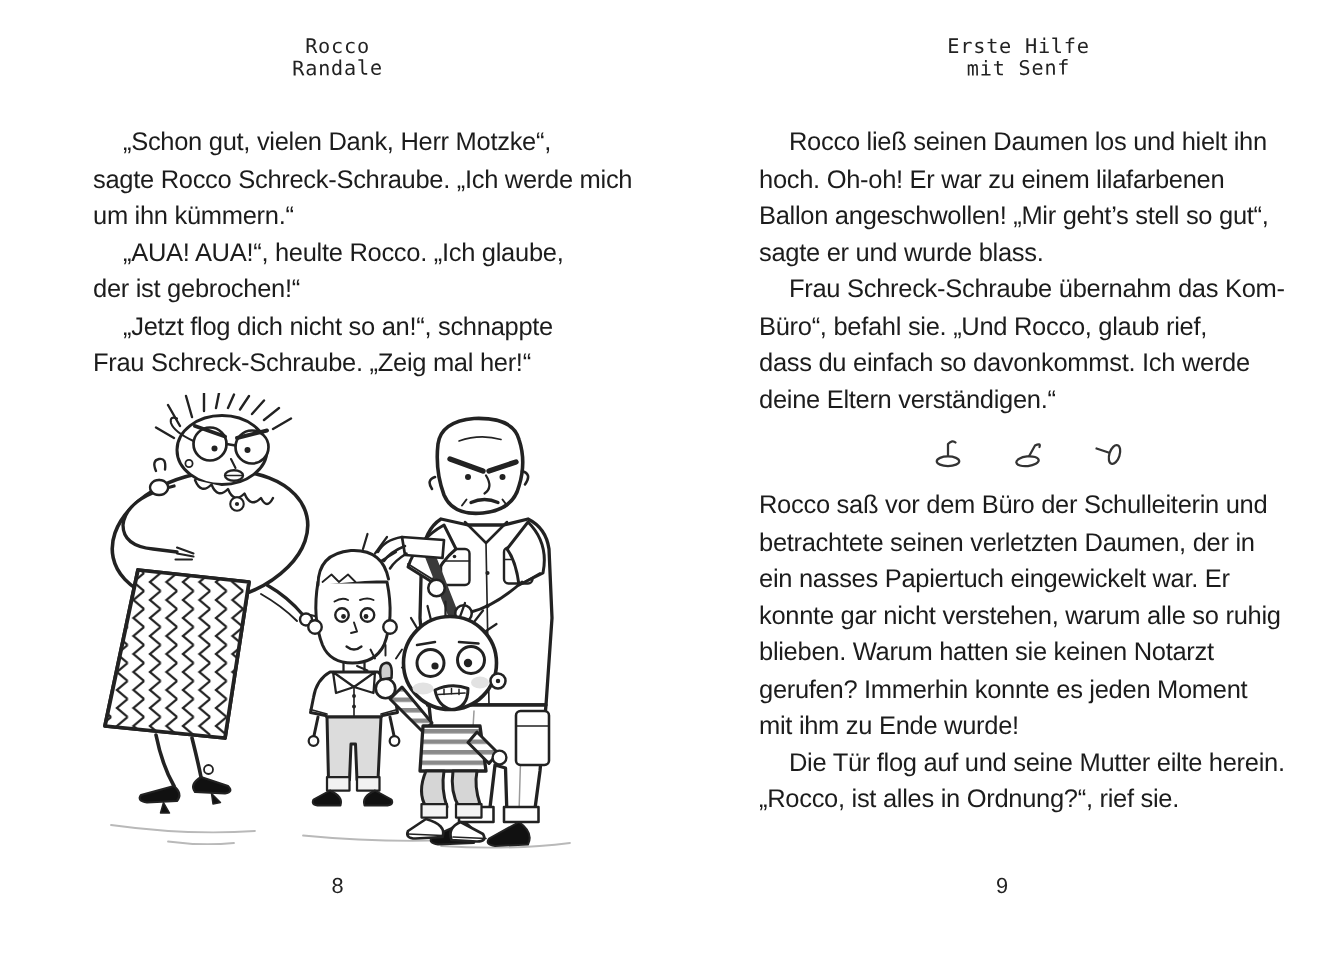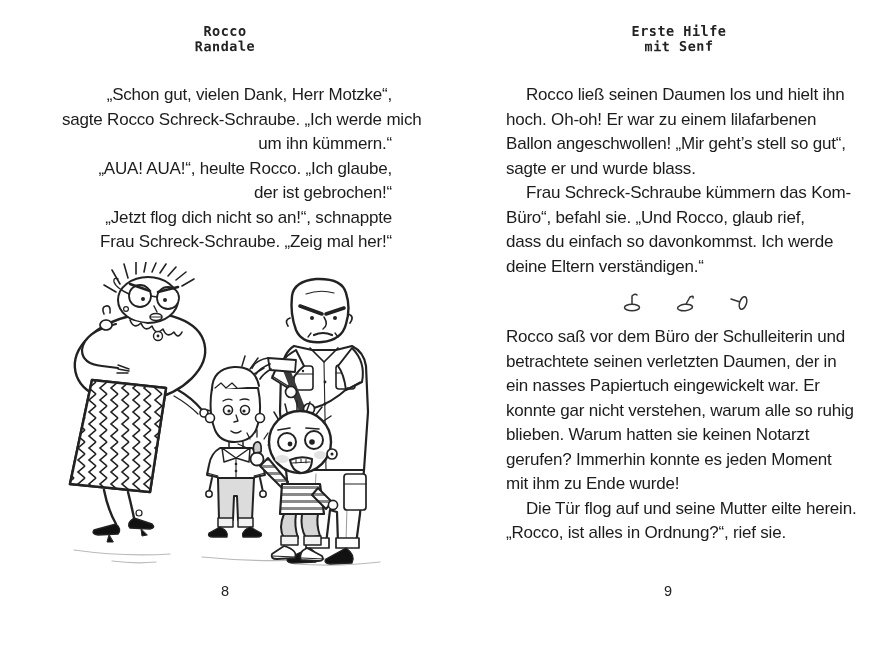--- a/index.html
+++ b/index.html
@@ -8,33 +8,33 @@
     width:893px;height:648px;
     background:#ffffff;
     font-family:"Liberation Sans", sans-serif;
     color:#1c1c1c;
     overflow:hidden;
   }
   .chapter-header{
     position:absolute;top:24px;width:210px;
     text-align:center;
     font-family:"DejaVu Sans Mono", monospace;
-    font-size:13.5px;font-weight:700;letter-spacing:.5px;
+    font-size:13.5px;font-weight:400;letter-spacing:.5px;
     line-height:15px;color:#222;
   }
   .chapter-header .hdr-line{white-space:nowrap;}
   .chapter-header .hdr-line:nth-child(2){transform:rotate(-.6deg);}
   #hdr-left{left:120px;}
   #hdr-right{left:574px;}
   .text-block{
     position:absolute;top:83px;
     font-size:17px;line-height:24.5px;
     letter-spacing:-0.2px;
   }
-  #text-left{left:62px;width:330px;text-align:right;}
+  #text-left{left:62px;width:330px;}
   #text-right{left:506px;width:360px;}
   .line{white-space:nowrap;height:24.5px;}
   .line.indent{padding-left:20px;}
   .divider{
     height:46px;display:flex;align-items:center;justify-content:center;gap:30px;
   }
   .pin{display:block;}
   .page-number{
     position:absolute;top:583px;width:200px;text-align:center;
     font-size:14.5px;color:#222;
@@ -247,21 +247,21 @@
       </g>
     </svg>
   </div>
 
   <div class="text-block" id="text-right">
     <div>
         <div class="line indent">Rocco ließ seinen Daumen los und hielt ihn</div>
         <div class="line">hoch. Oh-oh! Er war zu einem lilafarbenen</div>
         <div class="line">Ballon angeschwollen! „Mir geht’s stell so gut“,</div>
         <div class="line">sagte er und wurde blass.</div>
-        <div class="line indent">Frau Schreck-Schraube kümmern das Kom-</div>
+        <div class="line indent">Frau Schreck-Schraube übernahm das Kom-</div>
         <div class="line">Büro“, befahl sie. „Und Rocco, glaub rief,</div>
         <div class="line">dass du einfach so davonkommst. Ich werde</div>
         <div class="line">deine Eltern verständigen.“</div>
       </div>
 
     <div class="divider">
       <svg class="pin" width="24" height="24" viewBox="0 0 24 24">
         <g stroke="#333" fill="none" stroke-width="1.5" stroke-linecap="round">
           <path d="M12,16 L12,6 M12,6 q3,-3 5,-1"></path>
           <ellipse cx="12" cy="17.5" rx="7.5" ry="3.2" fill="#fff"></ellipse>

